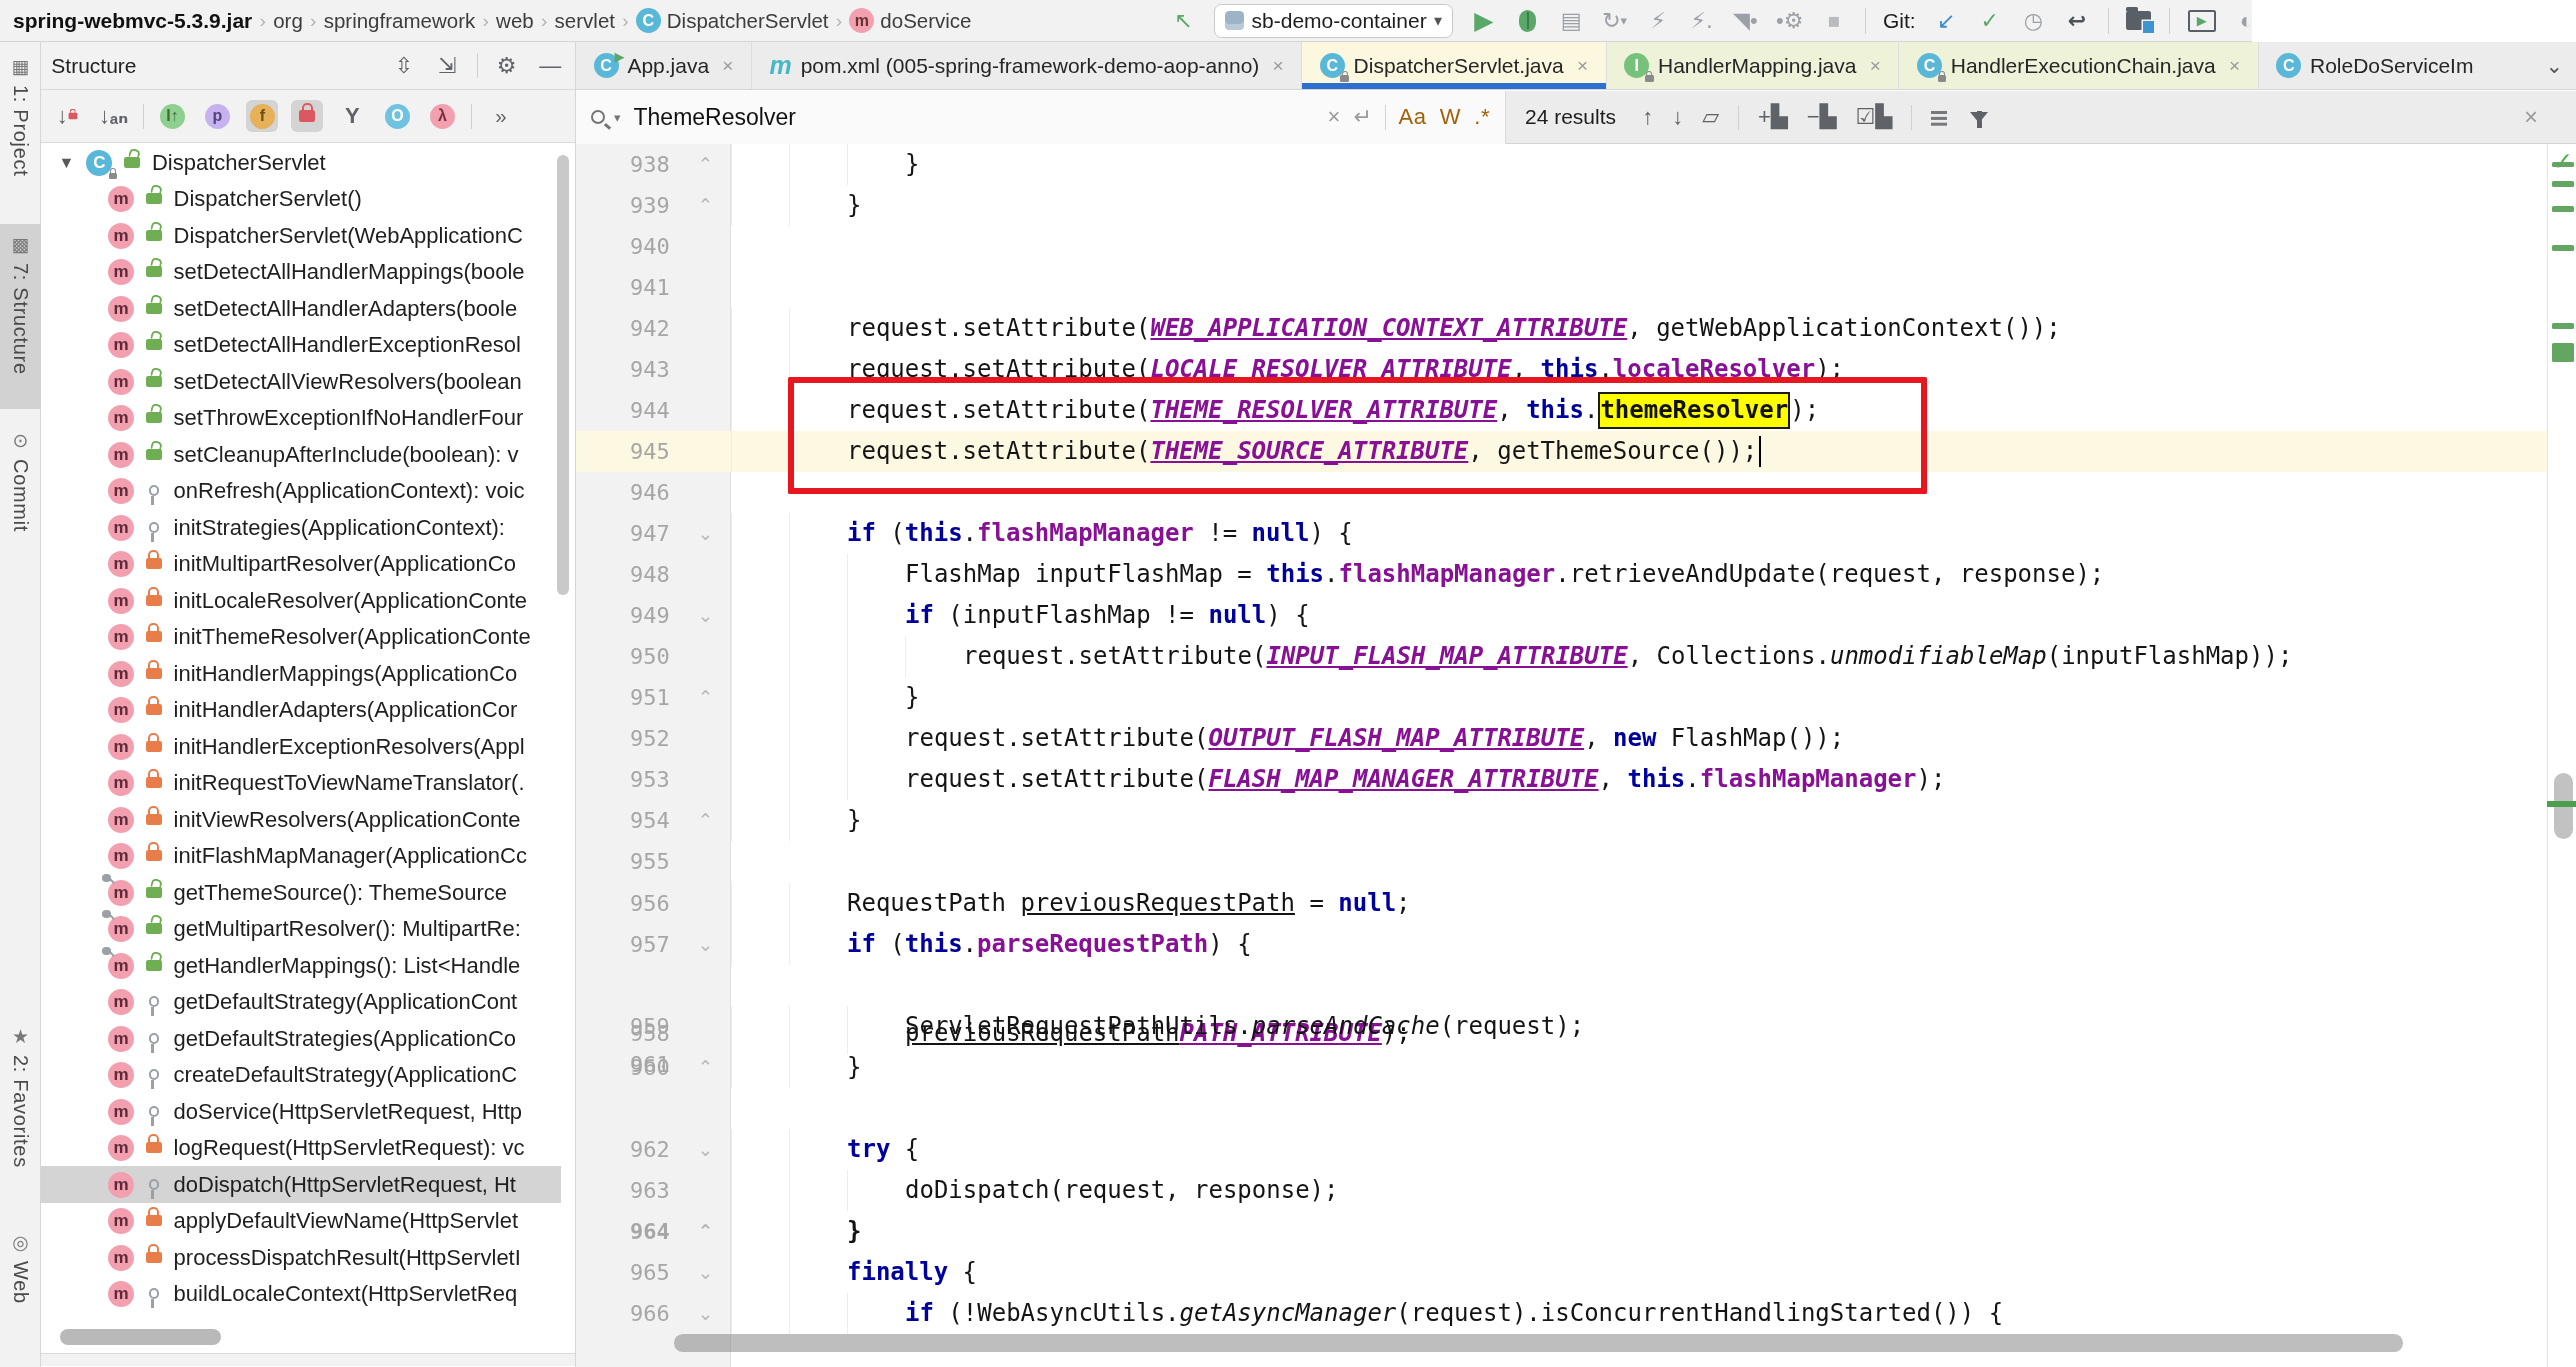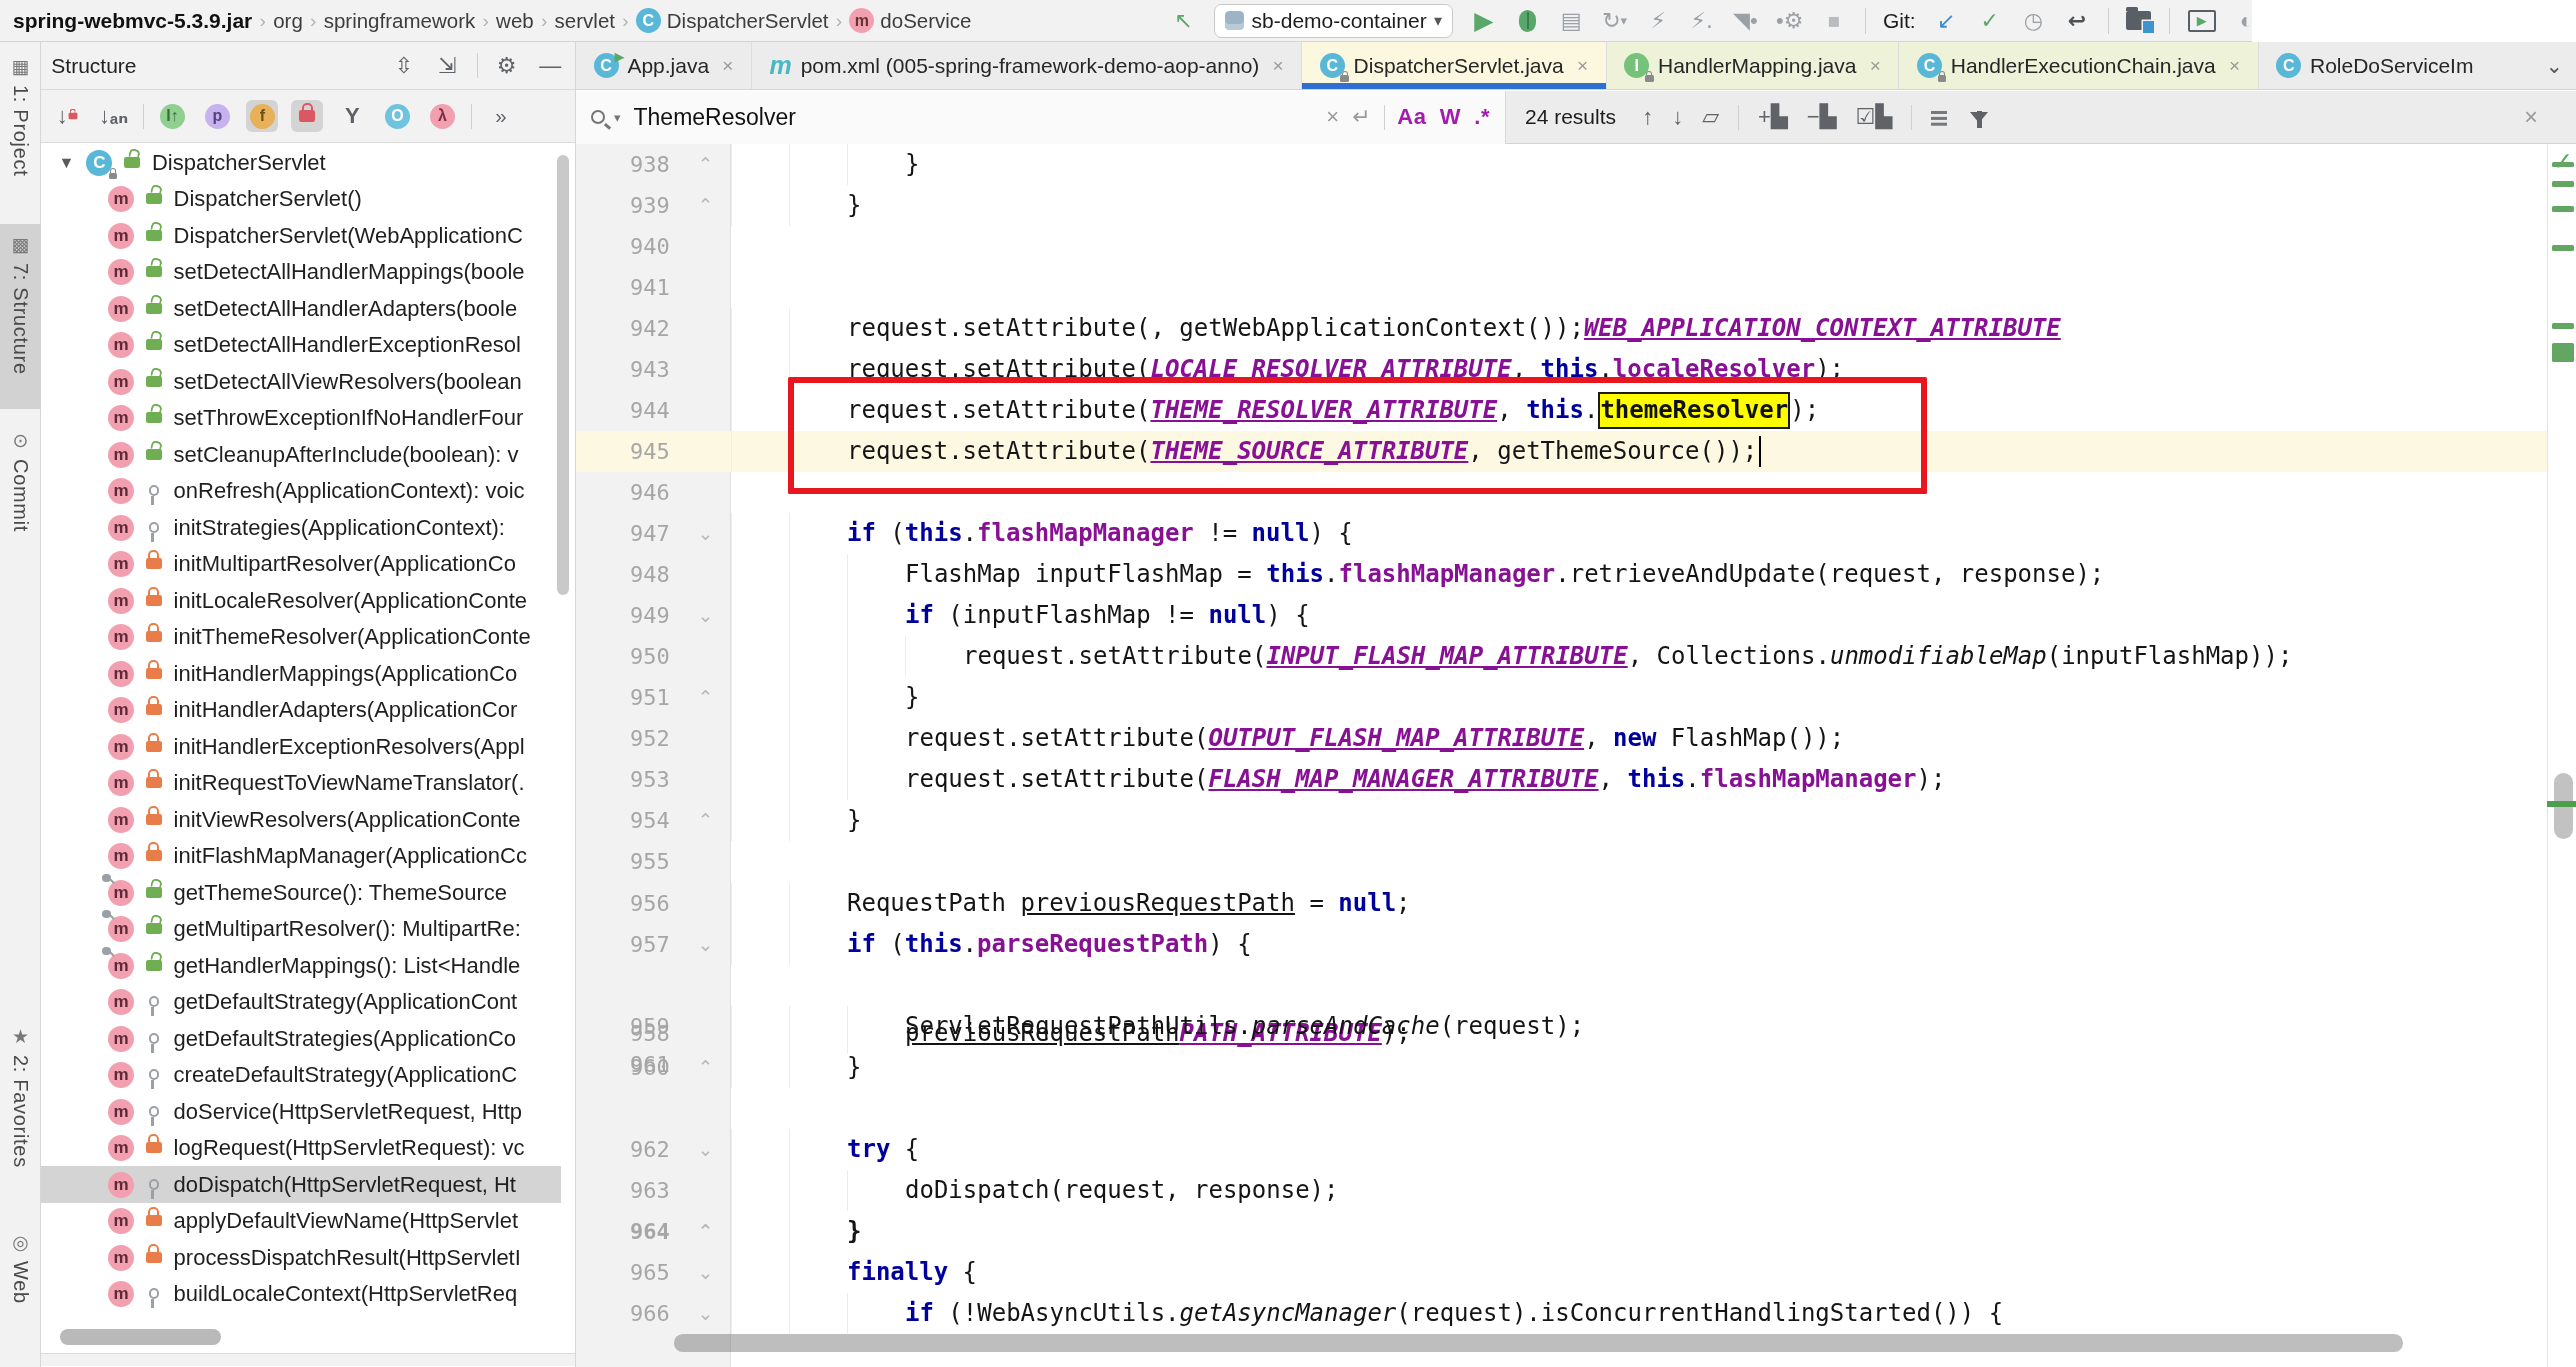--- a/index.html
+++ b/index.html
@@ -103,21 +103,21 @@
   .mvnm{color:#47b9c6;font-size:25px;font-weight:bold;font-style:italic;}
   .tab-chevron{margin-left:auto;display:flex;align-items:center;padding:0 13px;color:#555;font-size:20.5px;}
   
   #findbar{position:absolute;left:576px;top:91px;width:2000px;height:53px;background:#ececec;border-bottom:0.7px solid #d4d4d4;display:flex;align-items:center;}
   #find-left{display:flex;align-items:center;gap:13px;height:53px;background:#fafafa;padding:0 14.7px;width:930px;border-right:0.7px solid #d9d9d9;}
   .mag{position:relative;width:14.7px;height:14.7px;border:2.9px solid #757575;border-radius:50%;flex:0 0 auto;}
   .mag::after{content:"";position:absolute;left:11.7px;top:13px;width:7.3px;height:2.9px;background:#757575;transform:rotate(40deg);}
   .mag-chev{color:#757575;font-size:13px;margin-left:-4.4px;}
   #find-query{font-size:23px;color:#111;flex:1 1 auto;}
   .fico{color:#9a9a9a;font-size:22px;}
-  .ftoggle{color:#a21caf;font-size:22px;font-weight:bold;letter-spacing:0.7px;}
+  .ftoggle{color:#a16207;font-size:22px;font-weight:normal;letter-spacing:0.7px;}
   #find-right{display:flex;align-items:center;gap:19px;padding:0 19px;flex:1 1 auto;}
   #find-results{font-size:21px;color:#1c1c1c;margin-right:7.3px;}
   .bars{position:relative;width:20.5px;height:16px;}
   .bars::before{content:"";position:absolute;left:0;top:1.5px;width:16px;height:3.7px;background:#75787c;box-shadow:0 5.9px 0 #75787c,0 11.7px 0 #75787c;}
   .funnel{position:relative;width:0;height:0;border-left:9.5px solid transparent;border-right:9.5px solid transparent;border-top:11.7px solid #5f6368;}
   .funnel::after{content:"";position:absolute;left:-2.2px;top:-11.7px;width:4.4px;height:17.6px;background:#5f6368;}
   #find-close{margin-left:auto;color:#9a9a9a;font-size:23.4px;padding-right:19px;}
   
   #editor{position:absolute;left:576px;top:144px;width:2000px;height:1224px;background:#fff;overflow:hidden;}
   #gutter-bg{position:absolute;left:0;top:0;width:155px;height:1224px;background:#f2f2f2;border-right:0.7px solid #e0e0e0;}
@@ -601,21 +601,21 @@
           <span class="fold"></span>
           <span class="codebody"></span>
         </div>
         <div class="cline" style="top: 123px;">
           <span class="lnum">941</span>
           <span class="fold"></span>
         </div>
         <div class="cline" style="top: 164px;">
           <span class="lnum">942</span>
           <span class="fold"></span>
-          <span class="codebody"><span class="tab-ind"></span><span class="tab-ind"></span><span class="tok tok-p">request.setAttribute(</span><span class="tok tok-p">, getWebApplicationContext());</span><span class="tok tok-c">WEB_APPLICATION_CONTEXT_ATTRIBUTE</span></span>
+          <span class="codebody"><span class="tab-ind"></span><span class="tab-ind"></span><span class="tok tok-p">request.setAttribute(</span><span class="tok tok-c">WEB_APPLICATION_CONTEXT_ATTRIBUTE</span><span class="tok tok-p">, getWebApplicationContext());</span></span>
         </div>
         <div class="cline" style="top: 205px;">
           <span class="lnum">943</span>
           <span class="fold"></span>
           <span class="codebody"><span class="tab-ind"></span><span class="tab-ind"></span><span class="tok tok-p">request.setAttribute(</span><span class="tok tok-c">LOCALE_RESOLVER_ATTRIBUTE</span><span class="tok tok-p">, </span><span class="tok tok-k">this</span><span class="tok tok-p">.</span><span class="tok tok-f">localeResolver</span><span class="tok tok-p">);</span></span>
         </div>
         <div class="cline" style="top: 246px;">
           <span class="lnum">944</span>
           <span class="fold"></span>
           <span class="codebody"><span class="tab-ind"></span><span class="tab-ind"></span><span class="tok tok-p">request.setAttribute(</span><span class="tok tok-c">THEME_RESOLVER_ATTRIBUTE</span><span class="tok tok-p">, </span><span class="tok tok-k">this</span><span class="tok tok-p">.</span><span class="tok tok-hl">themeResolver</span><span class="tok tok-p">);</span></span>

